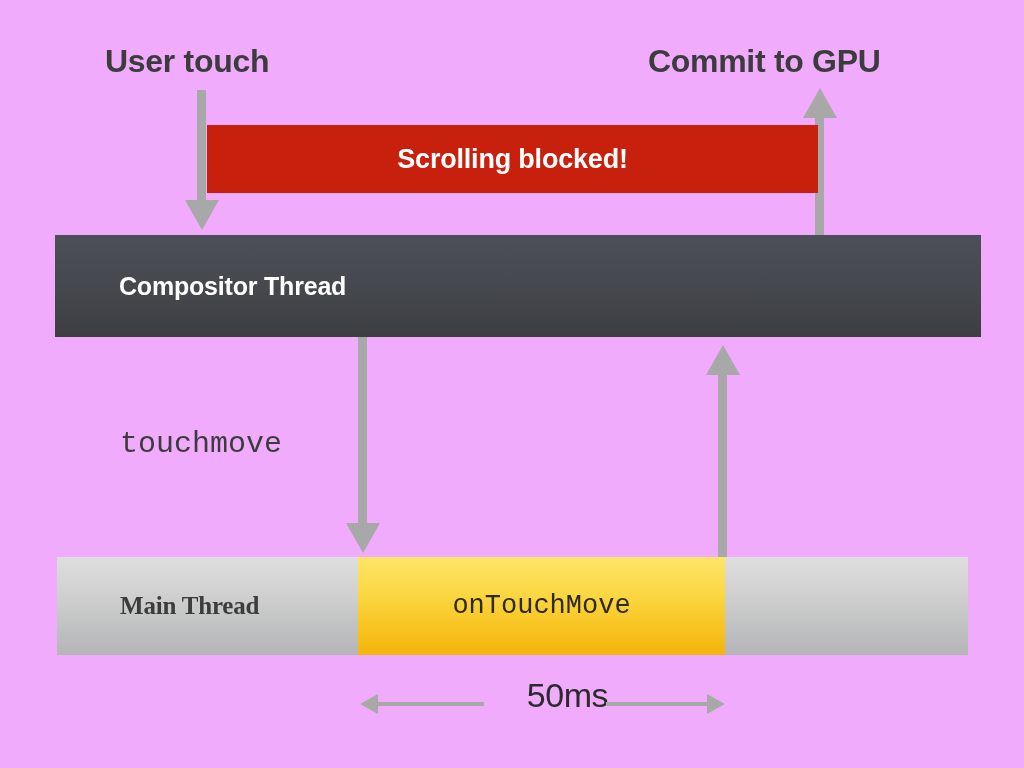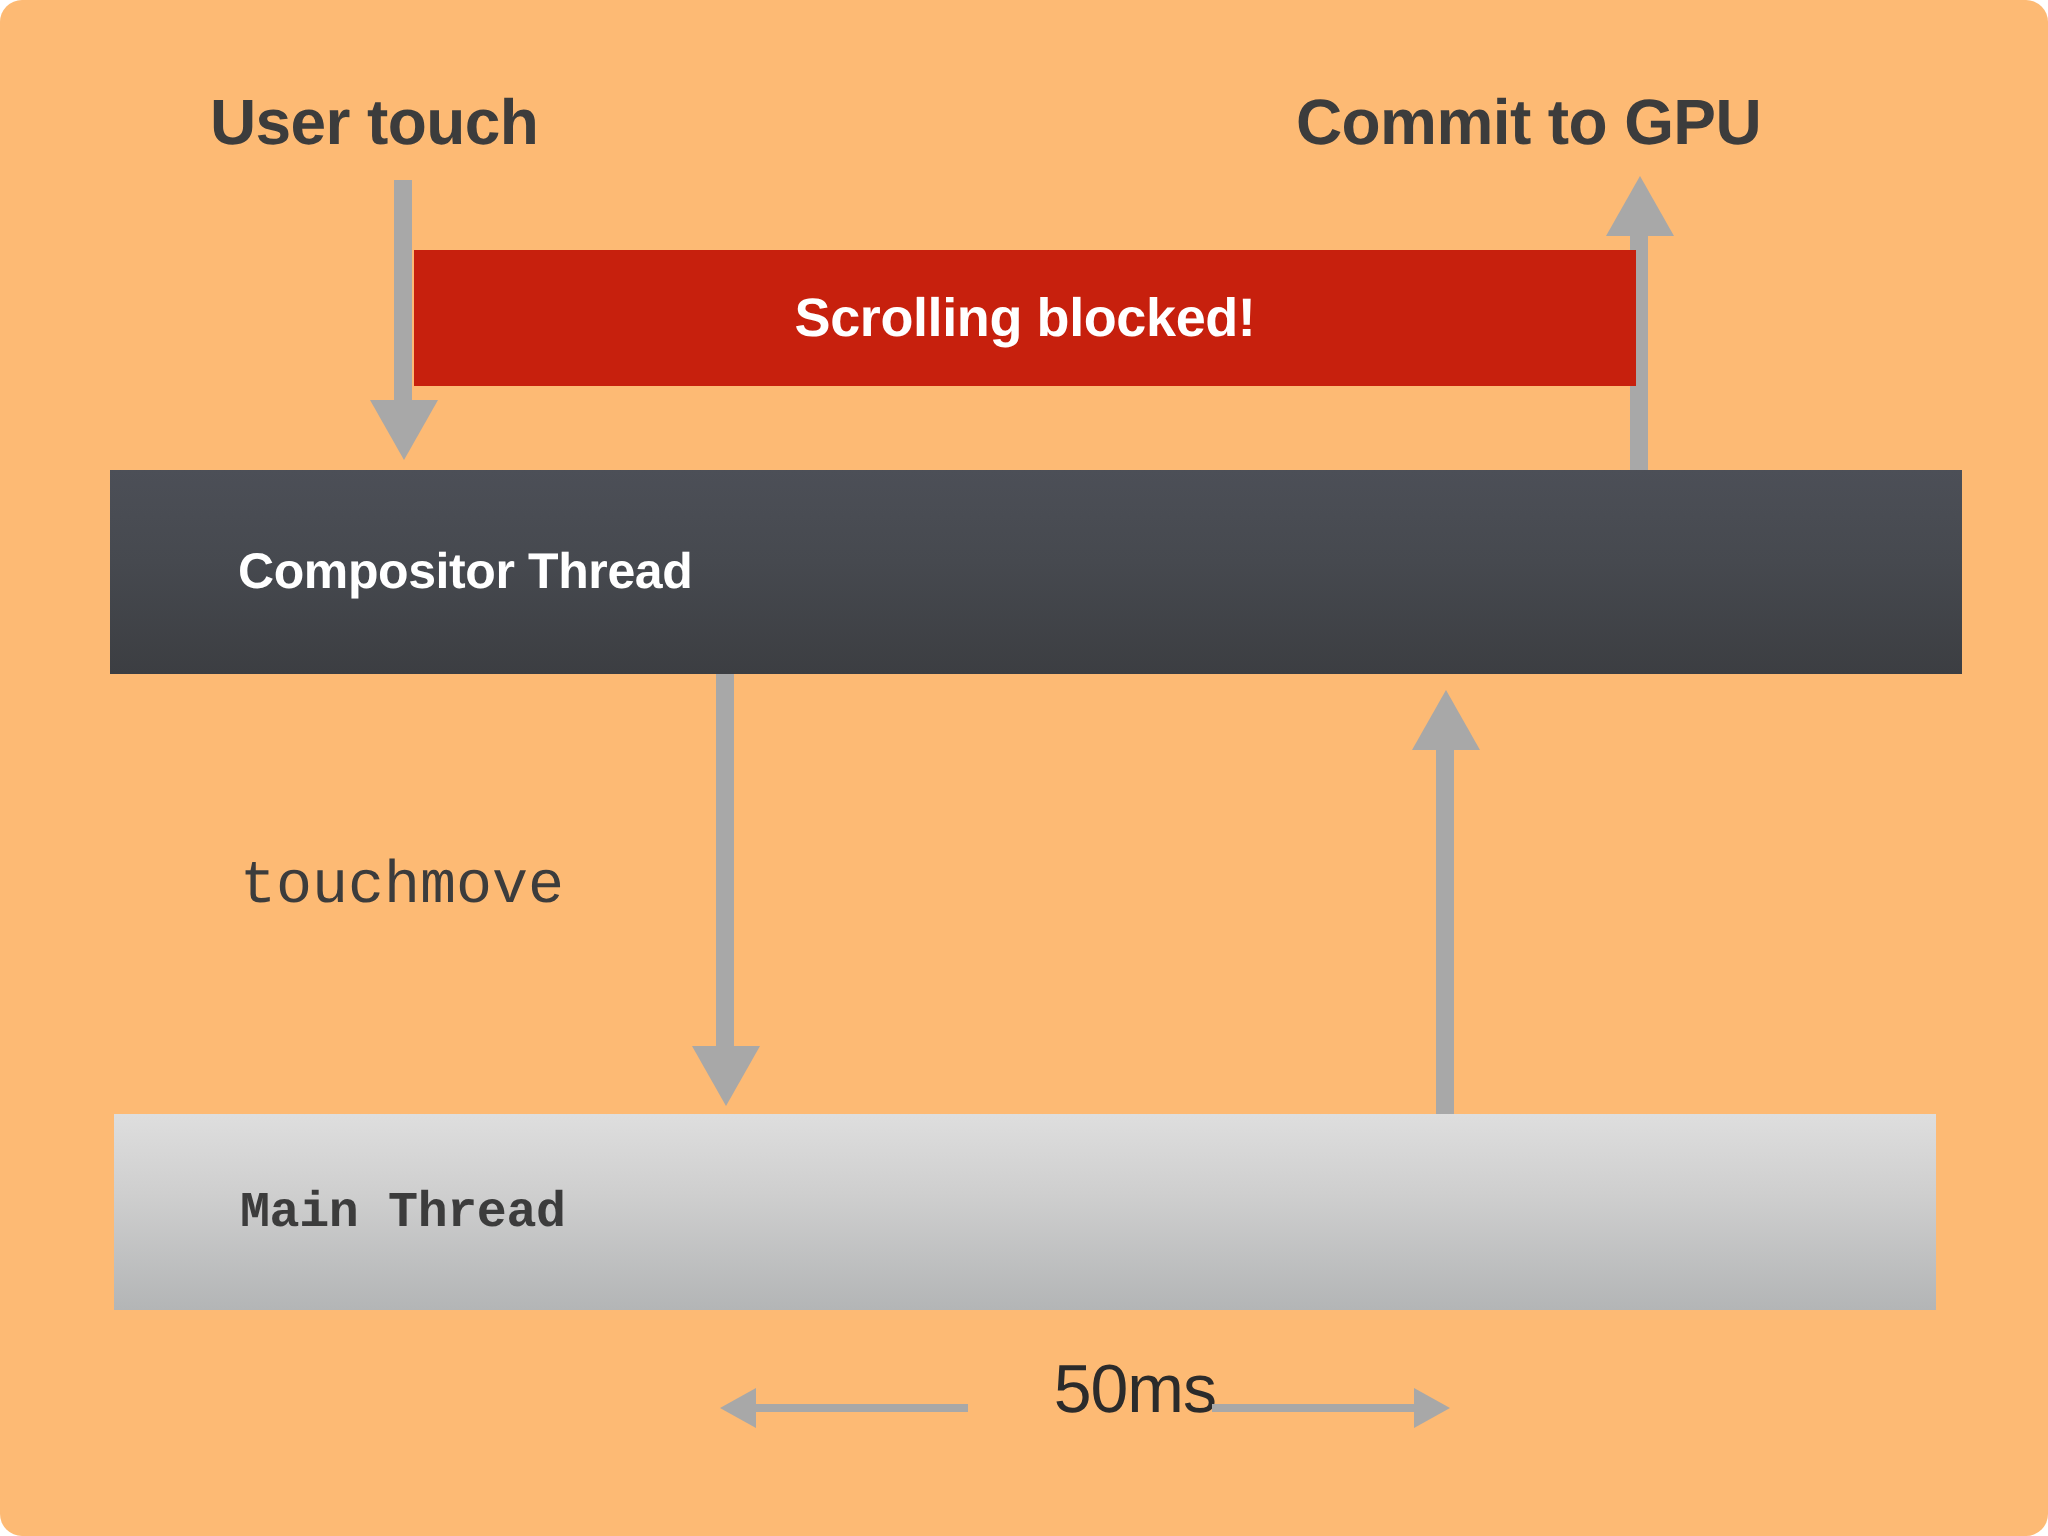--- a/index.html
+++ b/index.html
@@ -8,23 +8,22 @@
     background: #ffffff;
   }
   body {
     font-family: "Liberation Sans", sans-serif;
     -webkit-font-smoothing: antialiased;
   }
   #canvas {
     position: relative;
     width: 1024px;
     height: 768px;
-    background: #fdba74;
+    background: #f0abfc;
     overflow: hidden;
-    border-radius: 11px;
   }
 
   
   .toplabel {
     position: absolute;
     font-family: "Liberation Sans", sans-serif;
     font-weight: bold;
     font-size: 32px;
     color: #3c3c3c;
     letter-spacing: -0.3px;
@@ -126,21 +125,21 @@
     left: 57px;
     top: 557px;
     width: 911px;
     height: 98px;
     background: linear-gradient(to bottom, #dedede 0%, #cfcfcf 40%, #b3b5b6 100%);
   }
   #mainthread-label {
     position: absolute;
     left: 120px;
     top: 592px;
-    font-family: Liberation Mono, monospace;
+    font-family: Liberation Serif, serif;
     font-weight: bold;
     font-size: 25px;
     color: #3c3c3c;
     letter-spacing: -0.2px;
     white-space: nowrap;
   }
   #ontouchmove-block {
     position: absolute;
     left: 358px;
     top: 557px;
@@ -228,20 +227,23 @@
   <div class="arrow-head-down" id="touchmove-head"></div>
 
   <div id="touchmove-label">touchmove</div>
 
   <div class="arrow-shaft" id="return-shaft"></div>
   <div class="arrow-head-up" id="return-head"></div>
 
   <div id="mainthread-bar"></div>
   <div id="mainthread-label">Main Thread</div>
 
+  <div id="ontouchmove-block">
+    <span class="blocklabel">onTouchMove</span>
+  </div>
 
   <div id="measure">
     <div class="measure-head-left"></div>
     <div class="measure-line" id="measure-line-left"></div>
     <div id="measure-label">50ms</div>
     <div class="measure-line" id="measure-line-right"></div>
     <div class="measure-head-right"></div>
   </div>
 
 </div>

